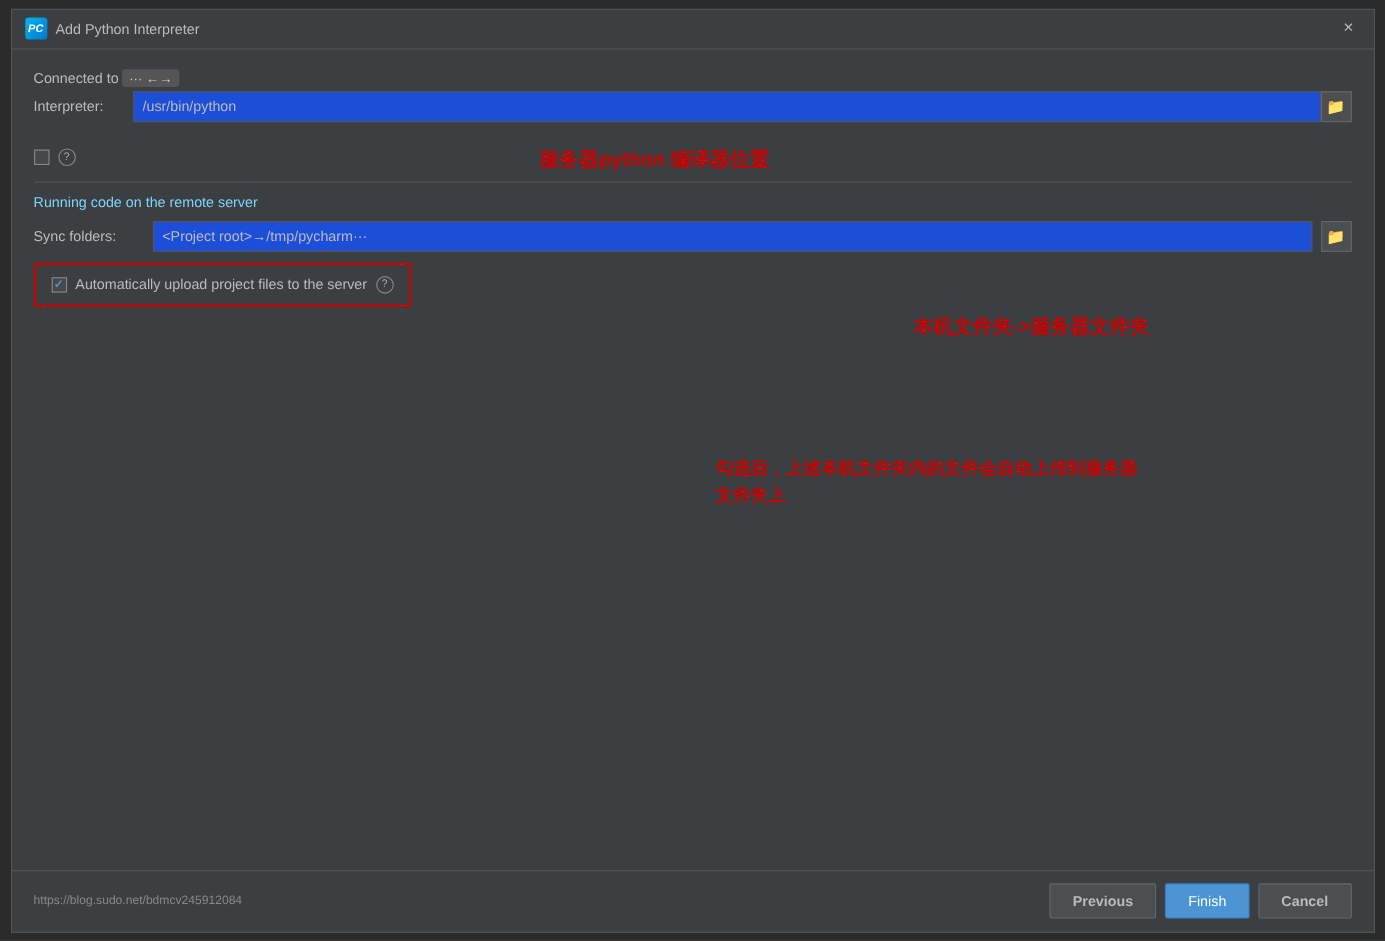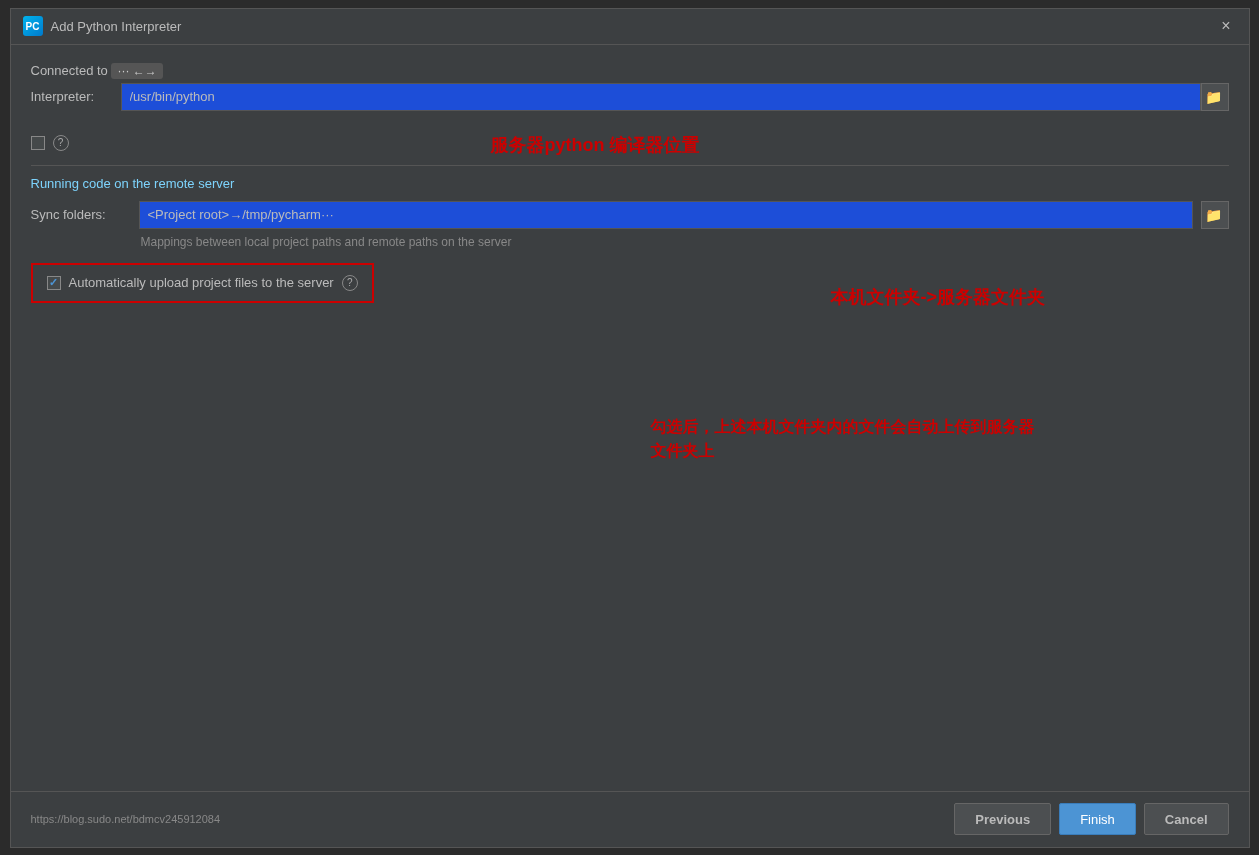--- a/index.html
+++ b/index.html
@@ -43,20 +43,21 @@
       height: 20px;
       background: linear-gradient(135deg, #00b4ee, #007acc);
       border-radius: 3px;
       display: flex;
       align-items: center;
       justify-content: center;
       font-size: 10px;
       font-weight: bold;
       color: white;
       flex-shrink: 0;
+      font-style: italic;
     }
     .title-text {
       color: #bbbbbb;
       font-size: 13px;
     }
     .close-btn {
       color: #bbbbbb;
       cursor: pointer;
       font-size: 16px;
       padding: 2px 6px;
@@ -293,21 +294,20 @@
       <input class="text-input" type="text" value="&lt;Project root&gt;→/tmp/pycharm···" style="">
       <div class="browse-btn">
         <span>📁</span>
       </div>
     </div>
 
     
     <div class="annotation-red annotation-2">本机文件夹-&gt;服务器文件夹</div>
 
     
-    <div class="mappings-hint">Mappings between local project paths and remote paths on the server</div>
 
     
     <div class="highlighted-box">
       <div class="checkbox-custom checked"></div>
       <span>Automatically upload project files to the server</span>
       <div class="help-icon">
         <span>?</span>
       </div>
     </div>
 

